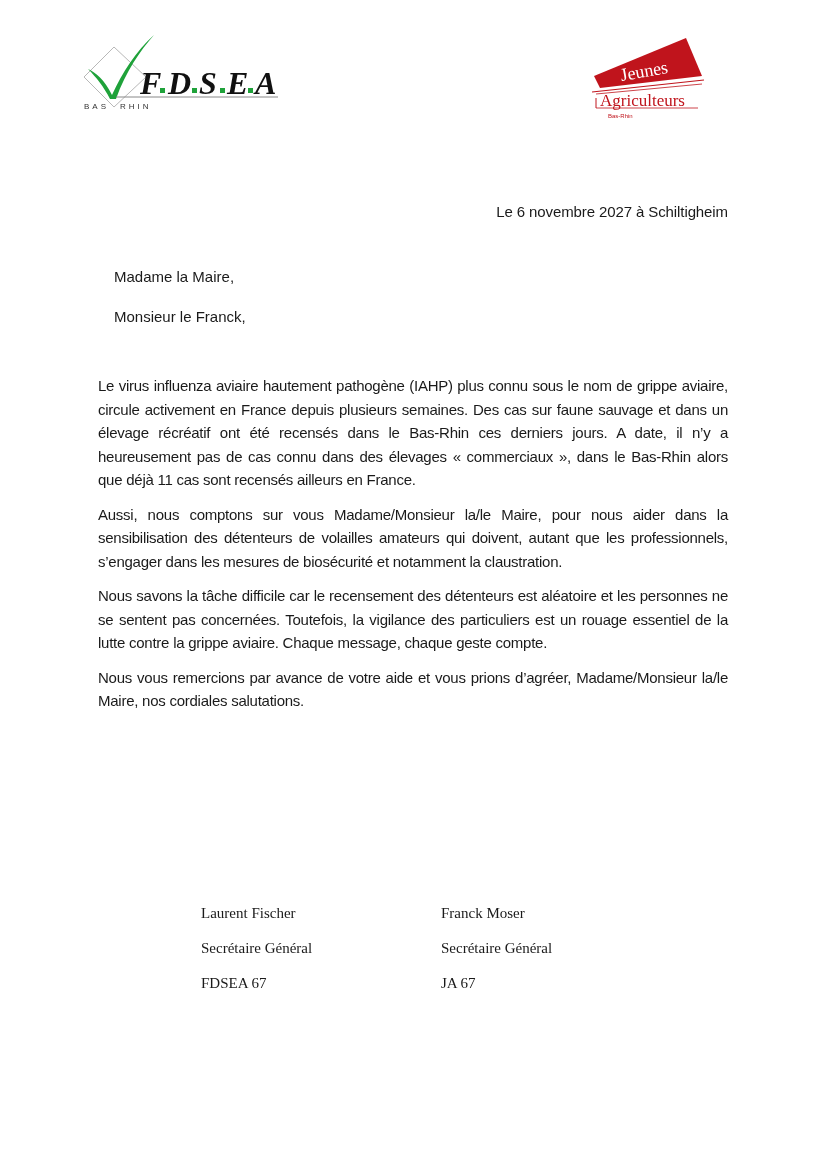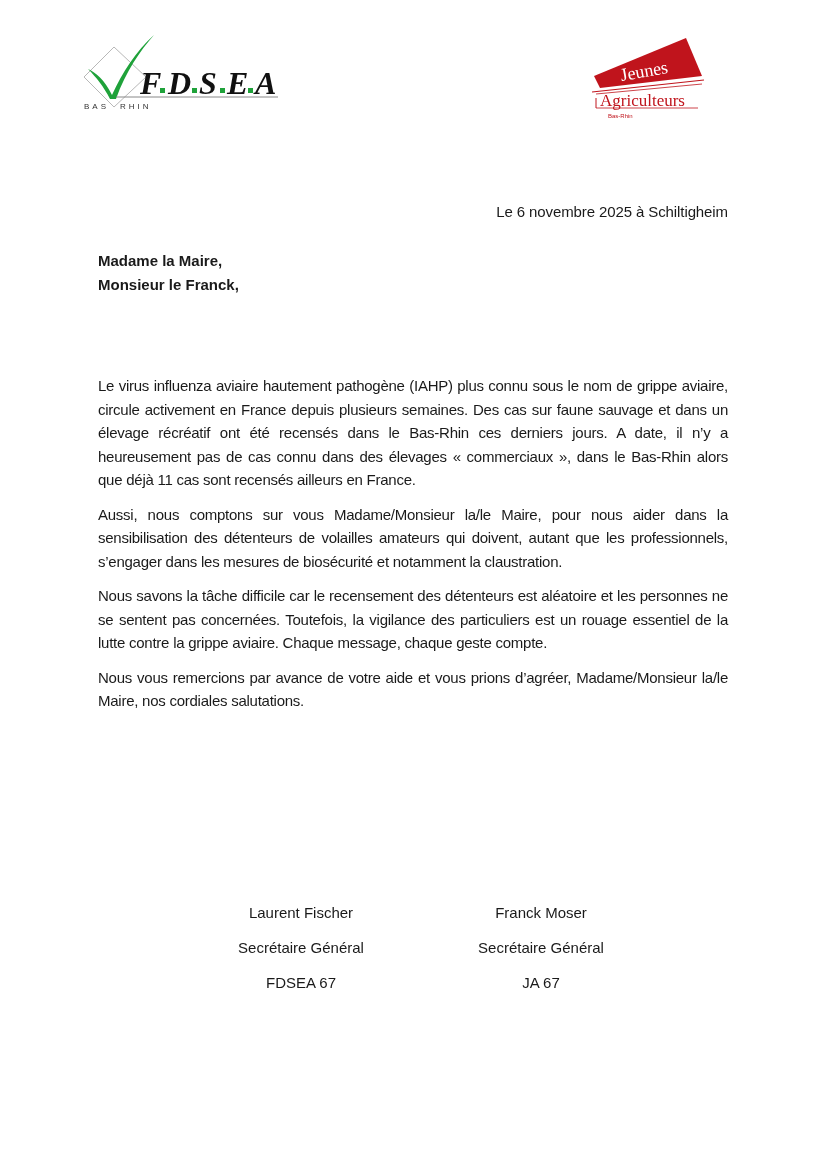--- a/index.html
+++ b/index.html
@@ -6,27 +6,27 @@
   body { width: 827px; height: 1169px; position: relative; overflow: hidden;
          font-family: "Liberation Sans", "DejaVu Sans", sans-serif; color: #1a1a1a; }
   .page { position: absolute; left: 0; top: 0; width: 827px; height: 1169px; background: #fff; }
 
   .logo-fdsea { position: absolute; left: 82px; top: 33px; width: 200px; height: 82px; }
   .logo-ja { position: absolute; left: 590px; top: 36px; width: 120px; height: 88px; }
 
   .date-line { position: absolute; right: 99px; top: 203px; font-size: 15px; letter-spacing: -0.1px; }
 
   .salutation { position: absolute; left: 98px; top: 249px; font-size: 15px; line-height: 24px; }
-  .salutation div { margin: 0; font-weight: bold; }
+  .salutation div { margin: 16px; }
 
   .body-text { position: absolute; left: 98px; top: 330px; width: 630px; font-size: 15px; line-height: 23.5px; letter-spacing: -0.25px; margin-top: 44px; }
   .body-text p { margin: 0 0 11px 0; text-align: justify; }
 
   .signatures { position: absolute; top: 903px; left: 0; width: 827px; font-size: 15px; }
-  .sig-col { position: absolute; text-align: center; width: 200px; }
+  .sig-col { position: absolute; text-align: left; width: 200px; font-family: Liberation Serif, serif; }
   .sig-col div { height: 35px; line-height: 20px; }
   .sig-left { left: 201px; }
   .sig-right { left: 441px; }
 </style>
 </head>
 <body>
 
 <div class="page">
 
   <div class="logo-fdsea">
@@ -58,21 +58,21 @@
       <line x1="2" y1="56" x2="114" y2="44" stroke="#c0141c" stroke-width="1.2"></line>
       <line x1="6" y1="58" x2="112" y2="48" stroke="#c0141c" stroke-width="0.8"></line>
       <text x="30" y="40" font-family="Liberation Serif, DejaVu Serif, serif" font-size="18" fill="#ffffff" transform="rotate(-10 60 34)">Jeunes</text>
       <line x1="6" y1="62" x2="6" y2="72" stroke="#c0141c" stroke-width="1"></line>
       <line x1="6" y1="72" x2="108" y2="72" stroke="#c0141c" stroke-width="0.8"></line>
       <text x="10" y="70" font-family="Liberation Serif, DejaVu Serif, serif" font-size="17" fill="#c0141c">Agriculteurs</text>
       <text x="18" y="82" font-family="Liberation Sans, DejaVu Sans, sans-serif" font-size="6" fill="#c0141c">Bas-Rhin</text>
     </svg>
   </div>
 
-  <div class="date-line">Le 6 novembre 2025 à Schiltigheim</div>
+  <div class="date-line">Le 6 novembre 2027 à Schiltigheim</div>
 
   <div class="salutation">
     <div>Madame la Maire,</div>
     <div>Monsieur le Franck,</div>
   </div>
 
   <div class="body-text">
     <p>Le virus influenza aviaire hautement pathogène (IAHP) plus connu sous le nom de grippe aviaire, circule activement en France depuis plusieurs semaines. Des cas sur faune sauvage et dans un élevage récréatif ont été recensés dans le Bas-Rhin ces derniers jours. A date, il n’y a heureusement pas de cas connu dans des élevages « commerciaux », dans le Bas-Rhin alors que déjà 11 cas sont recensés ailleurs en France.</p>
     <p>Aussi, nous comptons sur vous Madame/Monsieur la/le Maire, pour nous aider dans la sensibilisation des détenteurs de volailles amateurs qui doivent, autant que les professionnels, s’engager dans les mesures de biosécurité et notamment la claustration.</p>
     <p>Nous savons la tâche difficile car le recensement des détenteurs est aléatoire et les personnes ne se sentent pas concernées. Toutefois, la vigilance des particuliers est un rouage essentiel de la lutte contre la grippe aviaire. Chaque message, chaque geste compte.</p>

